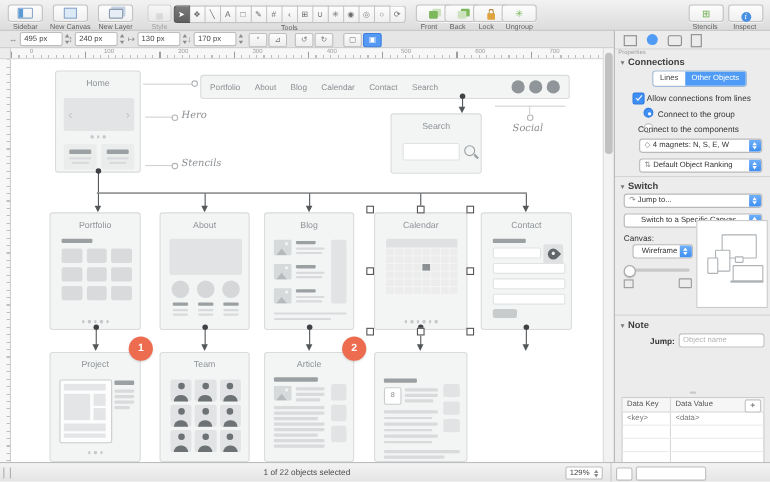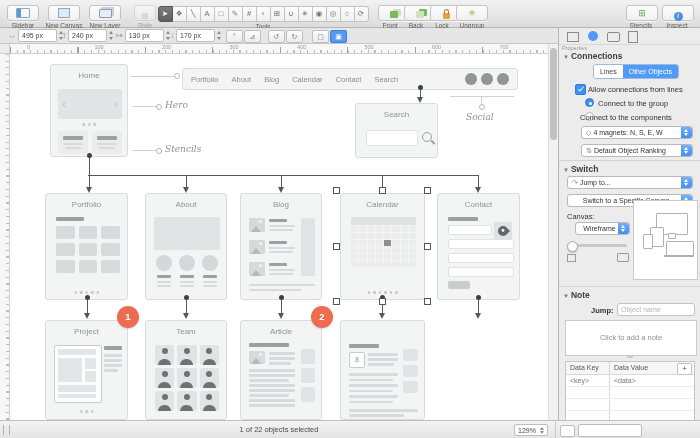--- a/index.html
+++ b/index.html
@@ -628,21 +628,20 @@
     <i class="dev" style="left:32px;top:40px;width:26px;height:13px"></i>
     <i style="position:absolute;left:30px;top:54px;width:30px;height:2px;background:#aeb2b5"></i>
   </div>
 
   <div class="divline" style="top:258px"></div>
   <div class="sect-h" style="top:262px"><span class="tri">▼</span><span>Note</span></div>
 
   <span class="ilbl" style="left:32px;top:278px;font-weight:bold">Jump:</span>
   <input class="ninput" style="left: 58px; top: 275px; width: 78px;" placeholder="Object name">
 
-  <div class="notebox" style="left:6px;top:292px;width:130px;height:34px;line-height:34px">Click to add a note</div>
   <i style="position:absolute;left:68px;top:328px;width:6px;height:2px;border-radius:1px;background:#c9c9c9"></i>
 
   <div class="dtable" style="left:6px;top:333px;width:130px;height:82px">
     <div class="dth">
       <span class="colA">Data Key</span>
       <span>Data Value</span>
     </div>
     <div class="dtr">
       <span class="colA">&lt;key&gt;</span>
       <span>&lt;data&gt;</span>

